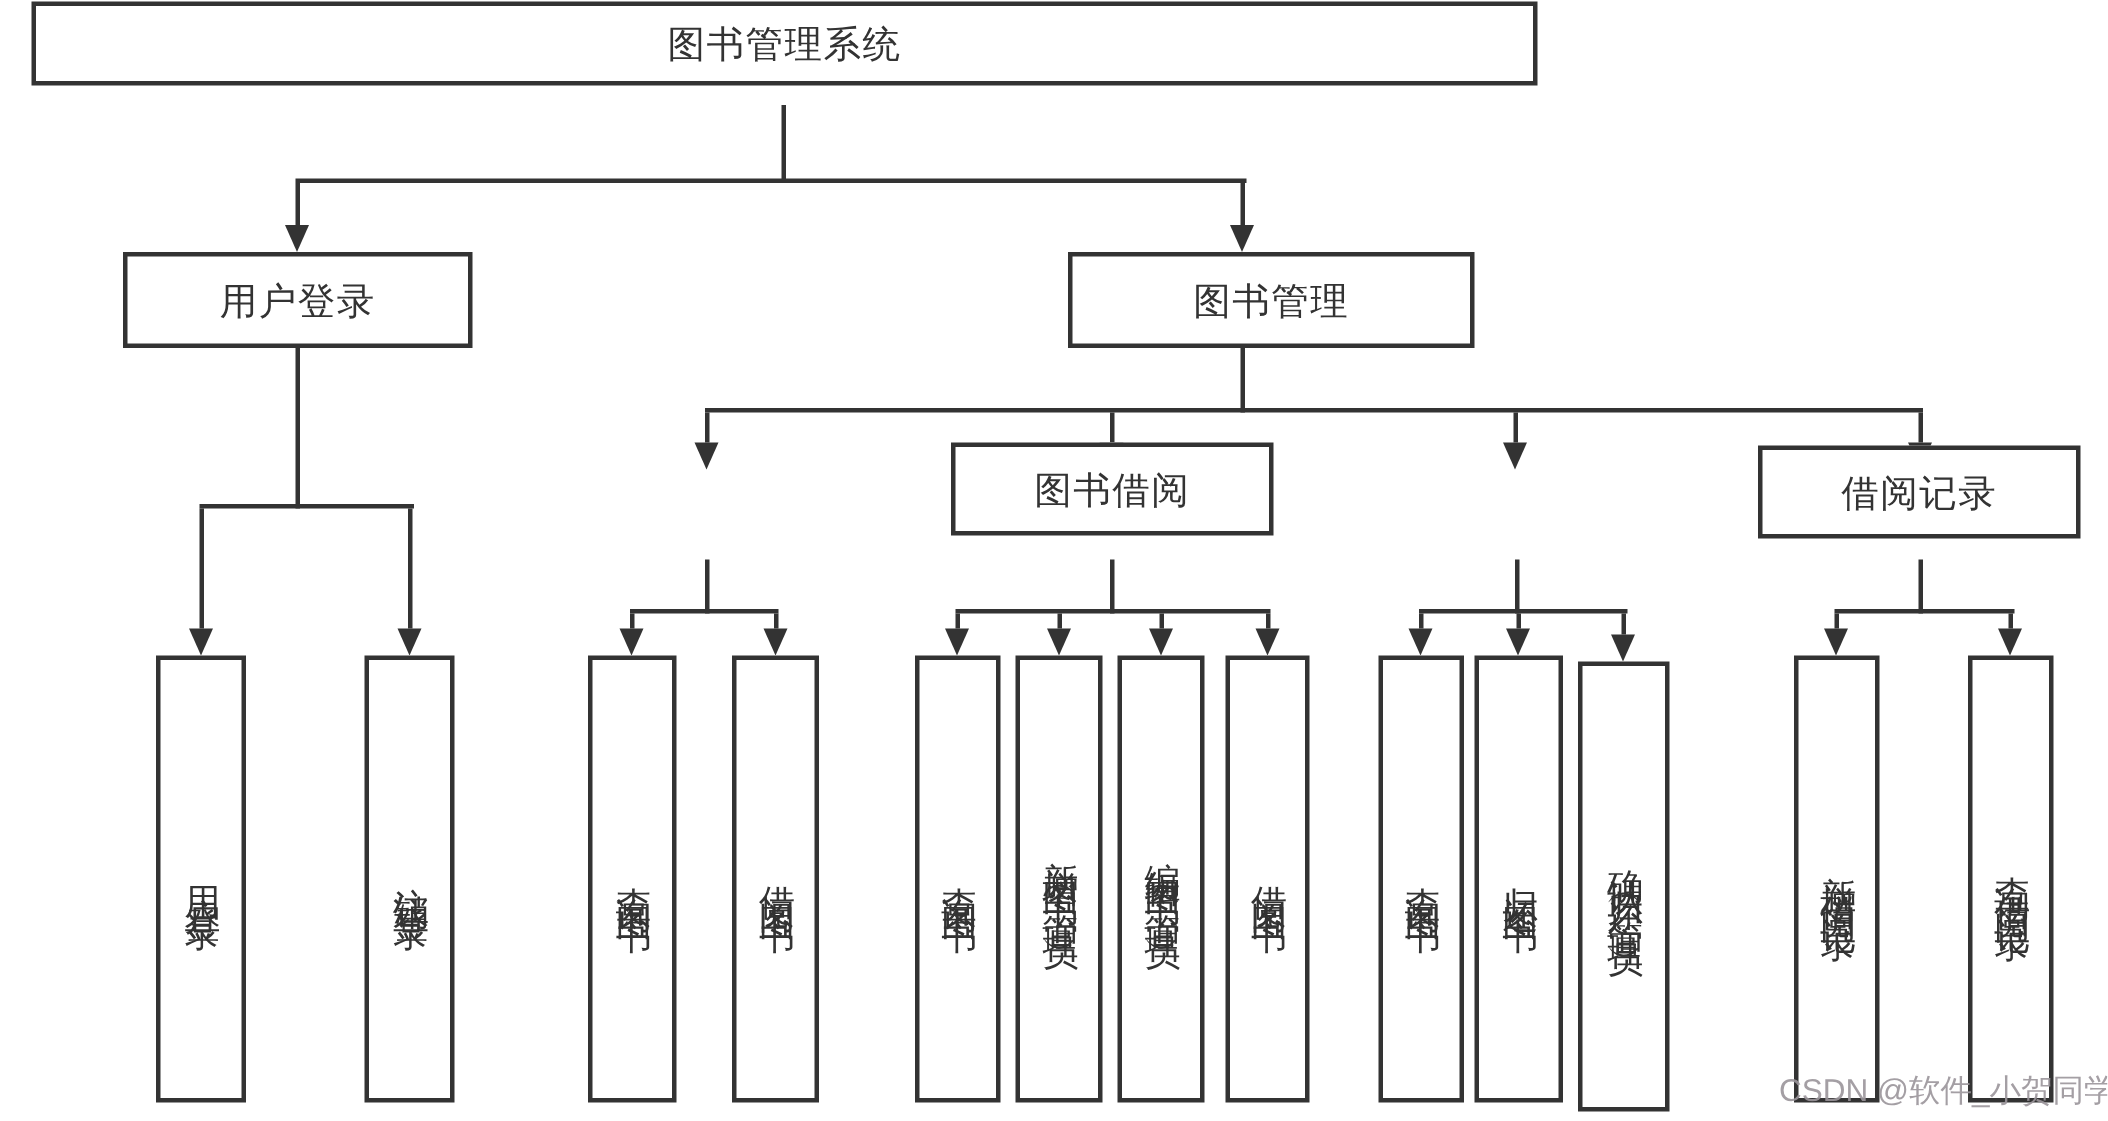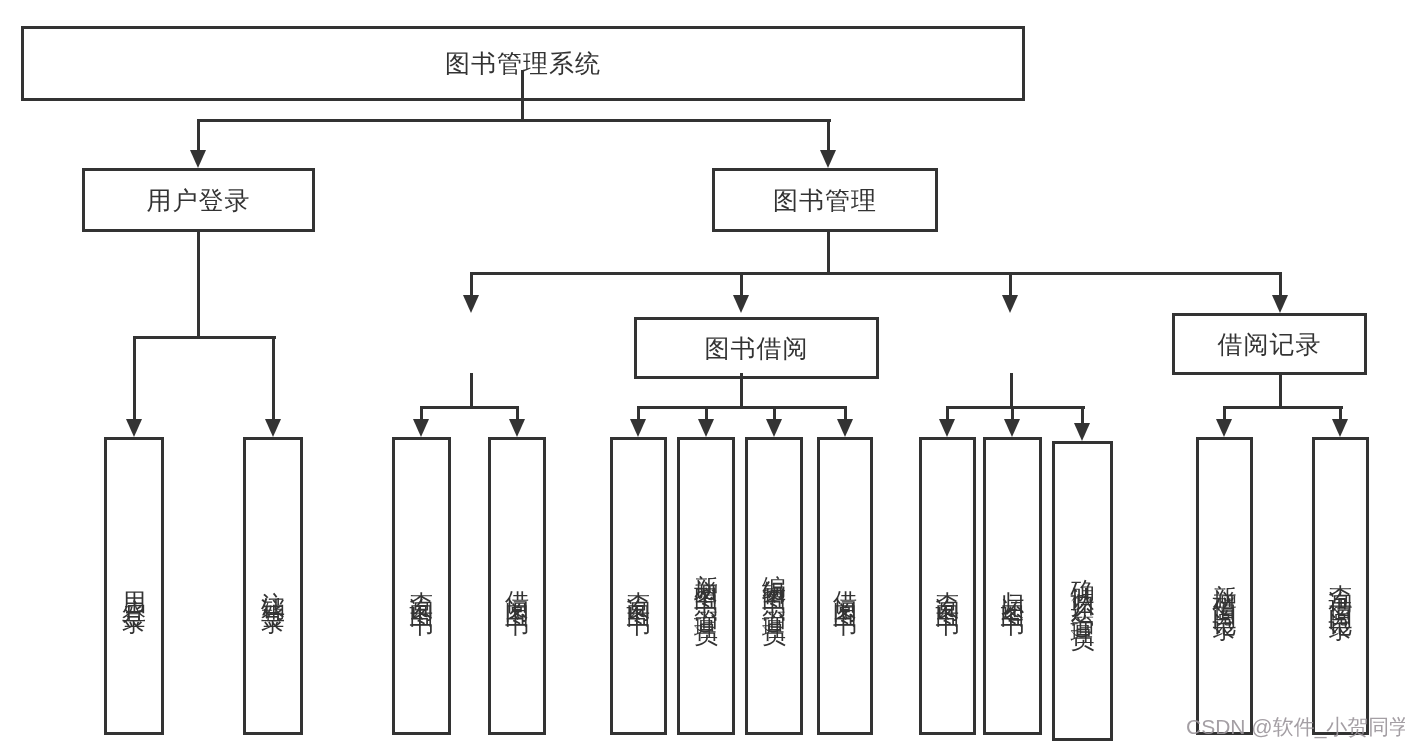--- a/index.html
+++ b/index.html
@@ -56,35 +56,35 @@
     white-space: nowrap;
     z-index: 5;
     opacity: 0.9;
   }
 </style>
 </head>
 <body>
 
 <div class="canvas">
 
-  <div class="box hbox" style="left:21px;top:26px;width:1004px;height:75px">图书管理系统</div>
+  <div class="box hbox" style="left:21px;top:1px;width:1004px;height:56px">图书管理系统</div>
 
   <div class="vline" style="left:521px;top:70px;height:52px"></div>
   <div class="hline" style="left:197px;top:119px;width:634px"></div>
   <div class="arrow" style="left:198px;top:122px;height:46px">
     <i class="shaft"></i>
       <i class="head"></i>
   </div>
   <div class="arrow" style="left:828px;top:122px;height:46px">
     <i class="shaft"></i>
       <i class="head"></i>
   </div>
 
   <div class="box hbox" style="left:82px;top:168px;width:233px;height:64px">用户登录</div>
-  <div class="box hbox" style="left:712px;top:168px;width:226px;height:64px">图书管理</div>
+  <div class="box hbox" style="left:712px;top:168px;width:271px;height:64px">图书管理</div>
 
   <div class="vline" style="left:197px;top:230px;height:109px"></div>
   <div class="hline" style="left:133px;top:336px;width:143px"></div>
   <div class="arrow" style="left:134px;top:339px;height:98px">
     <i class="shaft"></i>
       <i class="head"></i>
   </div>
   <div class="arrow" style="left:273px;top:339px;height:98px">
     <i class="shaft"></i>
       <i class="head"></i>
@@ -102,22 +102,22 @@
   </div>
   <div class="arrow" style="left:1010px;top:275px;height:38px">
     <i class="shaft"></i>
       <i class="head"></i>
   </div>
   <div class="arrow" style="left:1280px;top:275px;height:38px">
     <i class="shaft"></i>
       <i class="head"></i>
   </div>
 
-  <div class="box hbox" style="left:634px;top:317px;width:245px;height:62px">图书借阅</div>
-  <div class="box hbox" style="left:1172px;top:313px;width:195px;height:62px">借阅记录</div>
+  <div class="box hbox" style="left:634px;top:295px;width:215px;height:62px">图书借阅</div>
+  <div class="box hbox" style="left:1172px;top:297px;width:215px;height:62px">借阅记录</div>
 
   <div class="vline" style="left:470px;top:373px;height:36px"></div>
   <div class="hline" style="left:420px;top:406px;width:99px"></div>
   <div class="arrow" style="left:421px;top:409px;height:28px">
     <i class="shaft"></i>
       <i class="head"></i>
   </div>
   <div class="arrow" style="left:517px;top:409px;height:28px">
     <i class="shaft"></i>
       <i class="head"></i>

